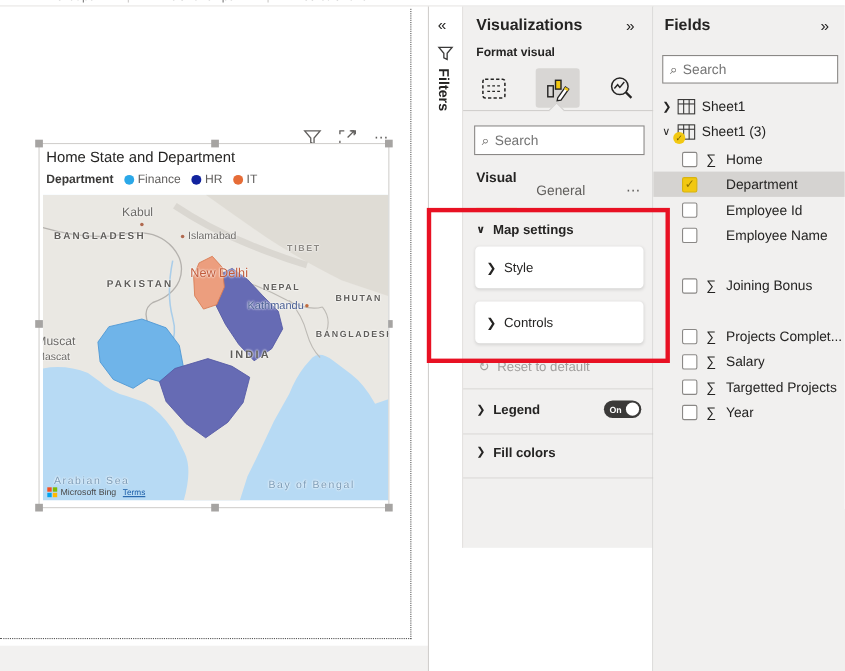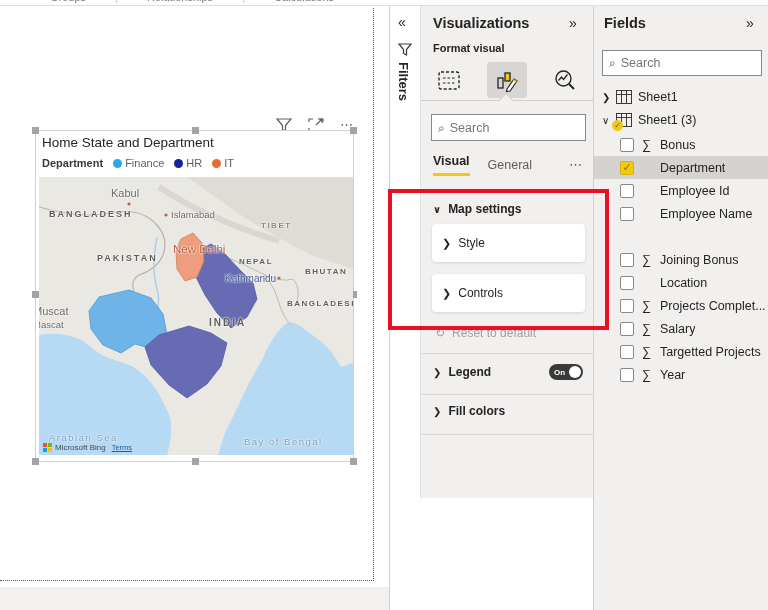--- a/index.html
+++ b/index.html
@@ -69,21 +69,21 @@
   #viz-subtitle { position:absolute; left:12px; top:36px; font-size:11px; font-weight:bold; color:#252423; }
   .viz-icon { position:absolute; top:56px; width:40px; height:36px; display:flex; align-items:center; justify-content:center; border-radius:3px; }
   .viz-icon.selected { background:#d8d6d4; }
   #viz-icons-divider { position:absolute; left:0px; top:94px; width:173px; height:1px; background:#d1cfcd; }
   #viz-caret { position:absolute; left:80px; top:89px; width:10px; height:10px; background:#f1f0ef; border-left:1px solid #d1cfcd; border-top:1px solid #d1cfcd; transform:rotate(45deg); }
   .searchbox { position:absolute; background:#fff; border:1px solid #8a8886; display:flex; align-items:center; padding:0 6px; }
   .searchbox .s-ico { color:#605e5c; font-size:12px; margin-right:5px; }
   .searchbox input { border:none; outline:none; background:transparent; font-size:12.5px; color:#605e5c; width:100%; font-family:inherit; }
   #viz-search { left:10px; top:108px; width:155px; height:27px; }
   #viz-tabs { position:absolute; left:12px; top:148px; width:150px; display:flex; align-items:center; font-size:12.5px; }
-  #tab-visual { font-weight:bold; color:#252423; padding-bottom:5px; border-bottom:3px solid #f2c811; }
+  #tab-visual { font-weight:bold; color:#252423; padding-bottom:21px; border-bottom:3px solid #f2c811; }
   #tab-general { color:#605e5c; margin-left:18px; }
   #viz-tabs .more-dots { margin-left:auto; }
 
   .section-header { position:absolute; left:12px; font-size:12px; font-weight:bold; color:#252423; display:flex; align-items:center; }
   .chev { font-family:"DejaVu Sans",sans-serif; font-size:10px; margin-right:7px; color:#252423; }
   .card { position:absolute; left:11px; width:153px; height:38px; background:#fff; border-radius:4px; box-shadow:0 1px 3px rgba(0,0,0,.12); display:flex; align-items:center; padding-left:10px; font-size:12px; color:#252423; }
   .card .chev { font-size:11px; }
   #reset-row { position:absolute; left:14px; top:320px; font-size:12px; color:#a19f9d; display:flex; align-items:center; }
   #reset-row .r-ico { margin-right:7px; font-size:12px; }
   .hdiv { position:absolute; left:0; width:173px; height:1px; background:#dbd9d7; }
@@ -358,21 +358,21 @@
             <line x1="10.5" y1="0.5" x2="10.5" y2="13.5" stroke="#3b3a39"></line>
           </svg>
         <span class="badge">✓</span>
       </span>
       <span>Sheet1 (3)</span>
     </div>
 
     <div class="field-row" style="top:127px">
       <span class="cb"></span>
       <span class="sigma">∑</span>
-      <span class="f-label">Bonus</span>
+      <span class="f-label">Home</span>
     </div>
     <div class="field-row selected" style="top:150px">
       <span class="cb checked"></span>
       <span class="sigma"></span>
       <span class="f-label">Department</span>
     </div>
     <div class="field-row" style="top:173px">
       <span class="cb"></span>
       <span class="sigma"></span>
       <span class="f-label">Employee Id</span>
@@ -380,25 +380,20 @@
     <div class="field-row" style="top:196px">
       <span class="cb"></span>
       <span class="sigma"></span>
       <span class="f-label">Employee Name</span>
     </div>
     <div class="field-row" style="top:242px">
       <span class="cb"></span>
       <span class="sigma">∑</span>
       <span class="f-label">Joining Bonus</span>
     </div>
-    <div class="field-row" style="top:265px">
-      <span class="cb"></span>
-      <span class="sigma"></span>
-      <span class="f-label">Location</span>
-    </div>
     <div class="field-row" style="top:288px">
       <span class="cb"></span>
       <span class="sigma">∑</span>
       <span class="f-label">Projects Complet...</span>
     </div>
     <div class="field-row" style="top:311px">
       <span class="cb"></span>
       <span class="sigma">∑</span>
       <span class="f-label">Salary</span>
     </div>

